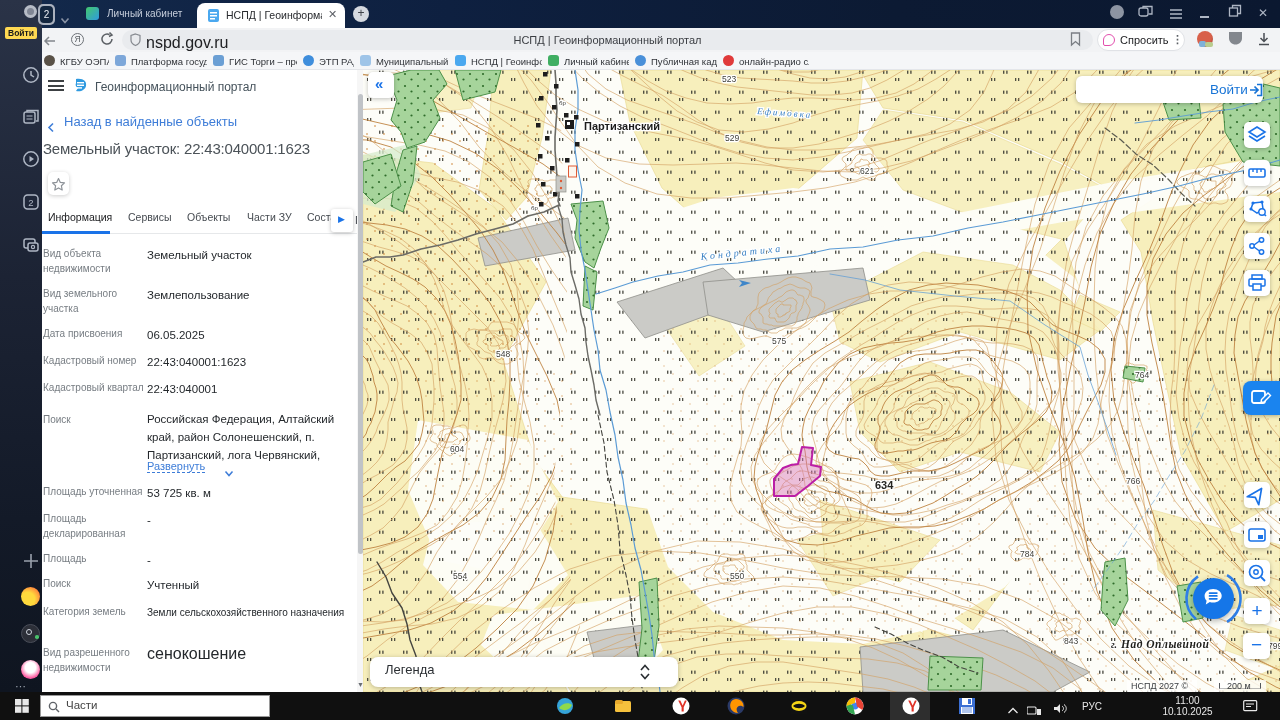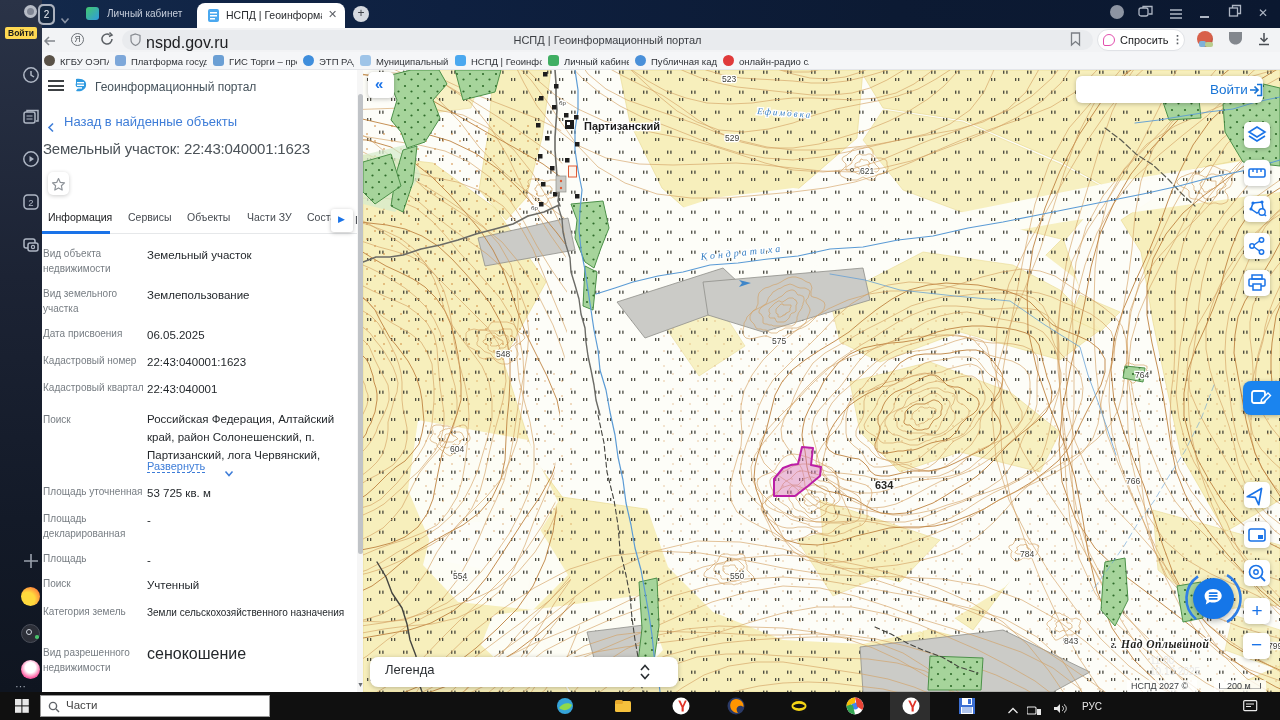--- a/index.html
+++ b/index.html
@@ -613,16 +613,16 @@
     </svg></div>
 <div class="abs" style="left:1027px;top:701px;width:14px;height:10px"><svg width="14" height="10">
       <rect x="0" y="2" width="9" height="7" rx="1" fill="none" stroke="#e8e8e8" stroke-width="1.1"></rect>
       <rect x="10" y="4" width="4" height="6" fill="#e8e8e8"></rect>
     </svg></div>
 <div class="abs" style="left:1054px;top:700px;width:13px;height:11px"><svg width="13" height="11">
       <path d="M0 4 H3 L6 1 V10 L3 7 H0 Z" fill="#e8e8e8"></path>
       <path d="M8 3 C10 4.5 10 6.5 8 8 M10 1.5 C13 3.5 13 7.5 10 9.5" stroke="#e8e8e8" stroke-width="1" fill="none"></path>
     </svg></div>
 <div class="abs" style="left:1082px;top:701px;color:#e8e8e8;font-size:10px">РУС</div>
-<div class="abs" style="left:1150px;top:655px;width:75px;text-align:left;color:#e8e8e8;font-size:10px;line-height:11px">11:00<br>10.10.2025</div>
+<div class="abs" style="left:1150px;top:695px;width:75px;text-align:center;color:#e8e8e8;font-size:10px;line-height:11px">11:00<br>10.10.2025</div>
 <div class="abs" style="left:1243px;top:699px;width:15px;height:13px"><svg width="15" height="13">
       <rect x="0.7" y="0.7" width="13" height="10" rx="1" fill="none" stroke="#e8e8e8" stroke-width="1.2"></rect>
       <path d="M3 4 H11 M3 6.5 H8" stroke="#e8e8e8" stroke-width="1.1"></path>
     </svg></div>
 </body></html>

